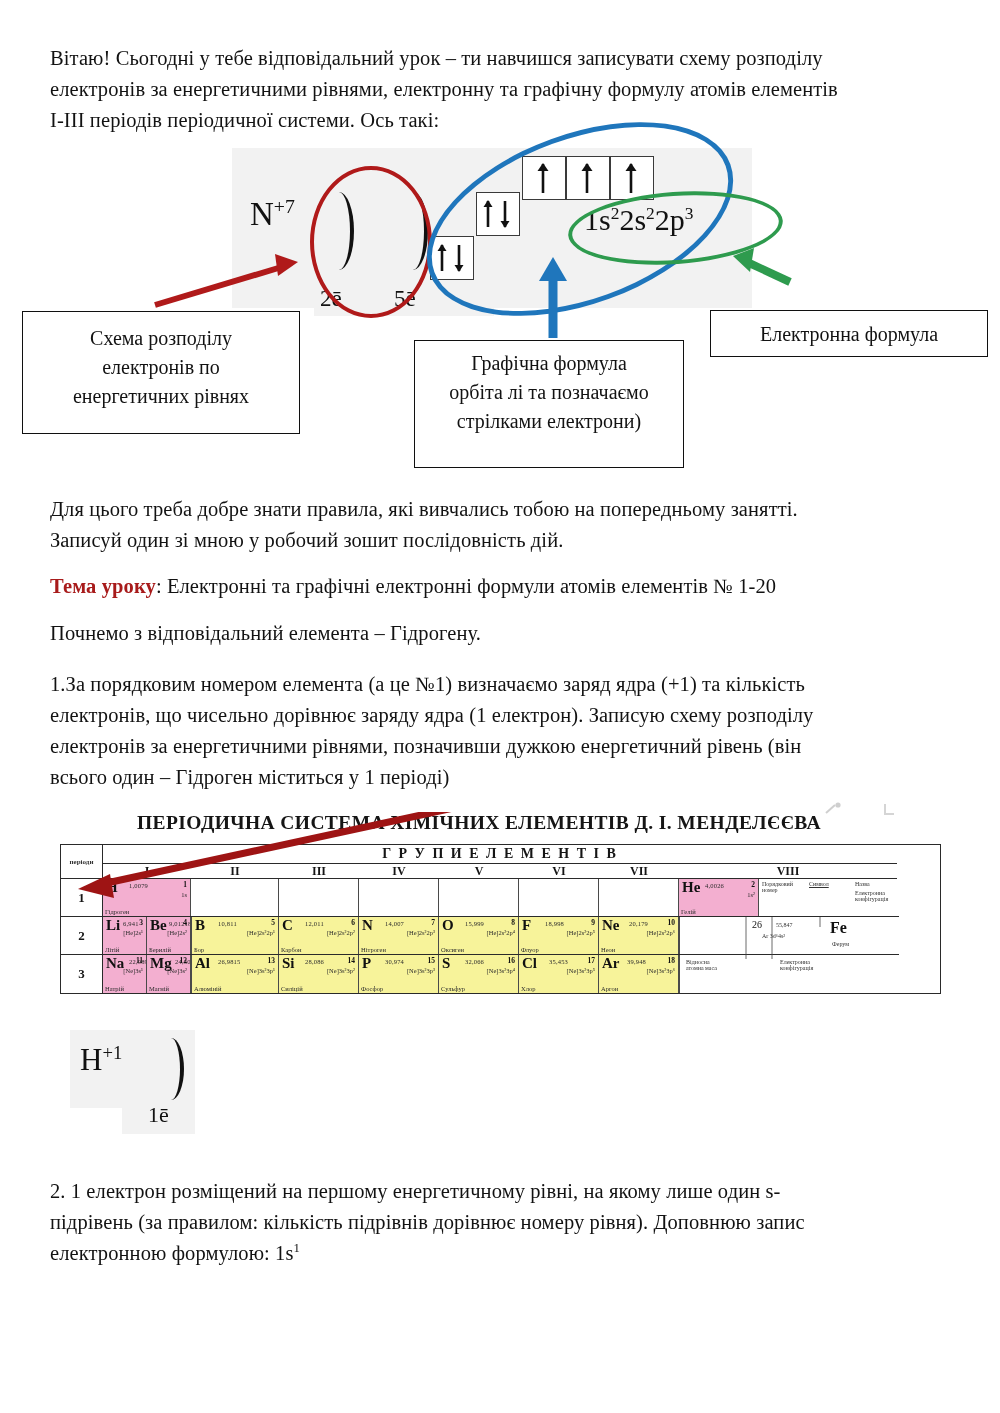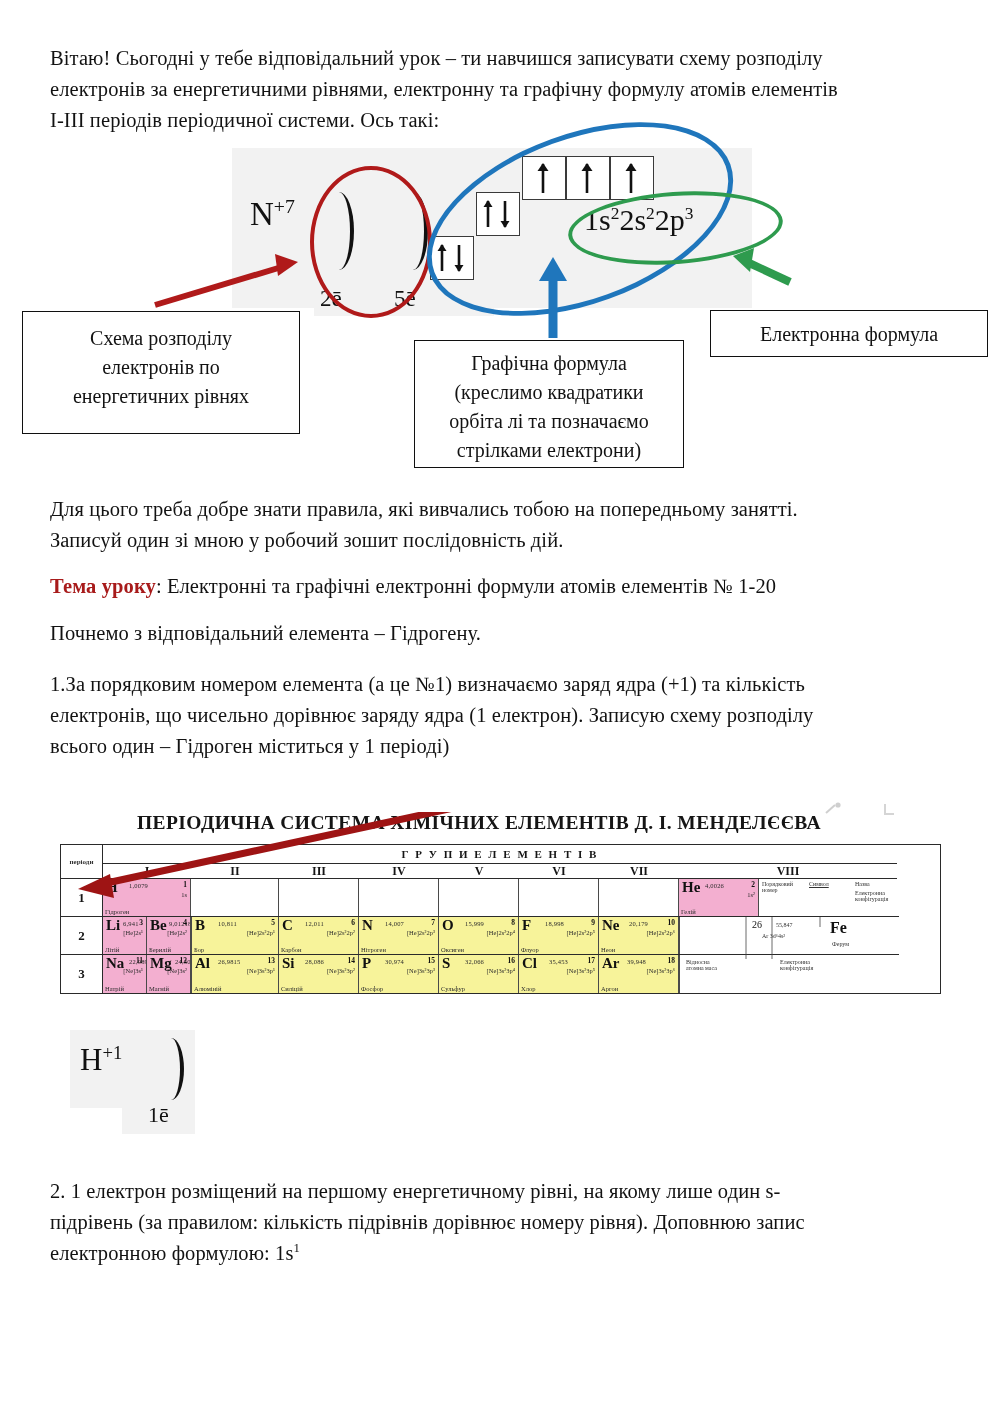--- a/index.html
+++ b/index.html
@@ -109,21 +109,21 @@
     letter-spacing:.4px;color:#151515;
     font-family:"Liberation Serif","DejaVu Serif",serif;
   }
   .pt-tbl{
     position:absolute;left:0;top:32px;width:881px;height:150px;
     border:1.6px solid #2a2a2a;box-sizing:border-box;background:#fff;
   }
   .pt-grouphdr{
     position:absolute;left:42px;top:0;width:794px;height:19px;
     border-bottom:1.2px solid #2a2a2a;box-sizing:border-box;
-    text-align:center;font-weight:bold;font-size:11px;letter-spacing:2px;
+    text-align:center;font-weight:bold;font-size:14px;letter-spacing:2px;
     line-height:18px;color:#151515;
   }
   .pt-periodhdr{
     position:absolute;left:0;top:0;width:42px;height:34px;
     border-right:1.2px solid #2a2a2a;border-bottom:1.2px solid #2a2a2a;
     box-sizing:border-box;font-size:7px;line-height:34px;text-align:center;
     color:#333;font-weight:bold;
   }
   .pt-grp{
     position:absolute;top:19px;height:15px;
@@ -268,21 +268,20 @@
   </svg>
 
   <div class="cbox c1">
     <div>Схема розподілу</div>
     <div>електронів по</div>
     <div>енергетичних рівнях</div>
   </div>
 
   <div class="cbox c2">
     <div>Графічна формула</div>
-    <div>(креслимо квадратики</div>
     <div>орбіта лі та позначаємо</div>
     <div>стрілками електрони)</div>
   </div>
 
   <div class="cbox c3">
     <div>Електронна формула</div>
   </div>
 
   <div class="para" style="left:50px;top:494px;width:910px;">
     <div>Для цього треба добре знати правила, які вивчались тобою на попередньому занятті.</div>
@@ -293,20 +292,21 @@
     <span class="theme"><b class="theme">Тема уроку</b></span><span>: Електронні та графічні електронні формули атомів елементів № 1-20</span>
   </div>
 
   <div class="para" style="left:50px;top:618px;width:910px;">
     <div>Почнемо з відповідальний елемента – Гідрогену.</div>
   </div>
 
   <div class="para" style="left:50px;top:669px;width:910px;">
     <div>1.За порядковим номером елемента (а це №1) визначаємо заряд ядра  (+1) та кількість</div>
     <div>електронів, що чисельно дорівнює заряду ядра  (1 електрон). Записую схему розподілу</div>
+    <div>електронів за енергетичними рівнями, позначивши дужкою енергетичний рівень (він</div>
     <div>всього один – Гідроген міститься у 1 періоді)</div>
   </div>
 
   <div class="ptwrap">
     <div class="pt-title">ПЕРІОДИЧНА СИСТЕМА ХІМІЧНИХ ЕЛЕМЕНТІВ Д. І. МЕНДЕЛЄЄВА</div>
 
     <div class="tinyicon" style="left:762px;top:-10px;">
       <svg width="22" height="16" viewBox="0 0 22 16">
           <g stroke="#777" stroke-width="2" fill="none">
             <line x1="4" y1="11" x2="13" y2="3"></line>

